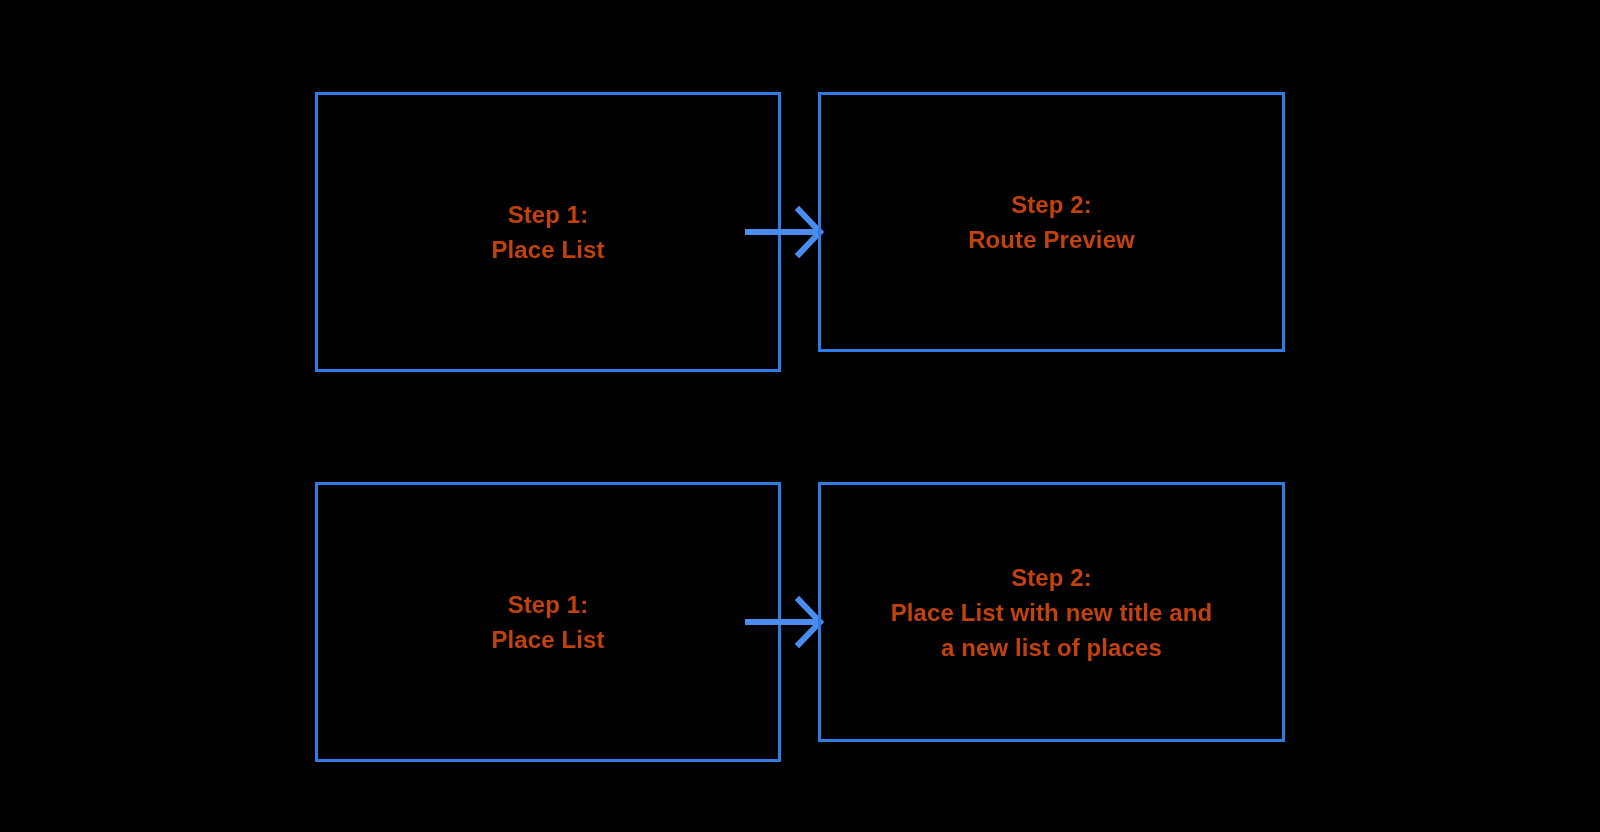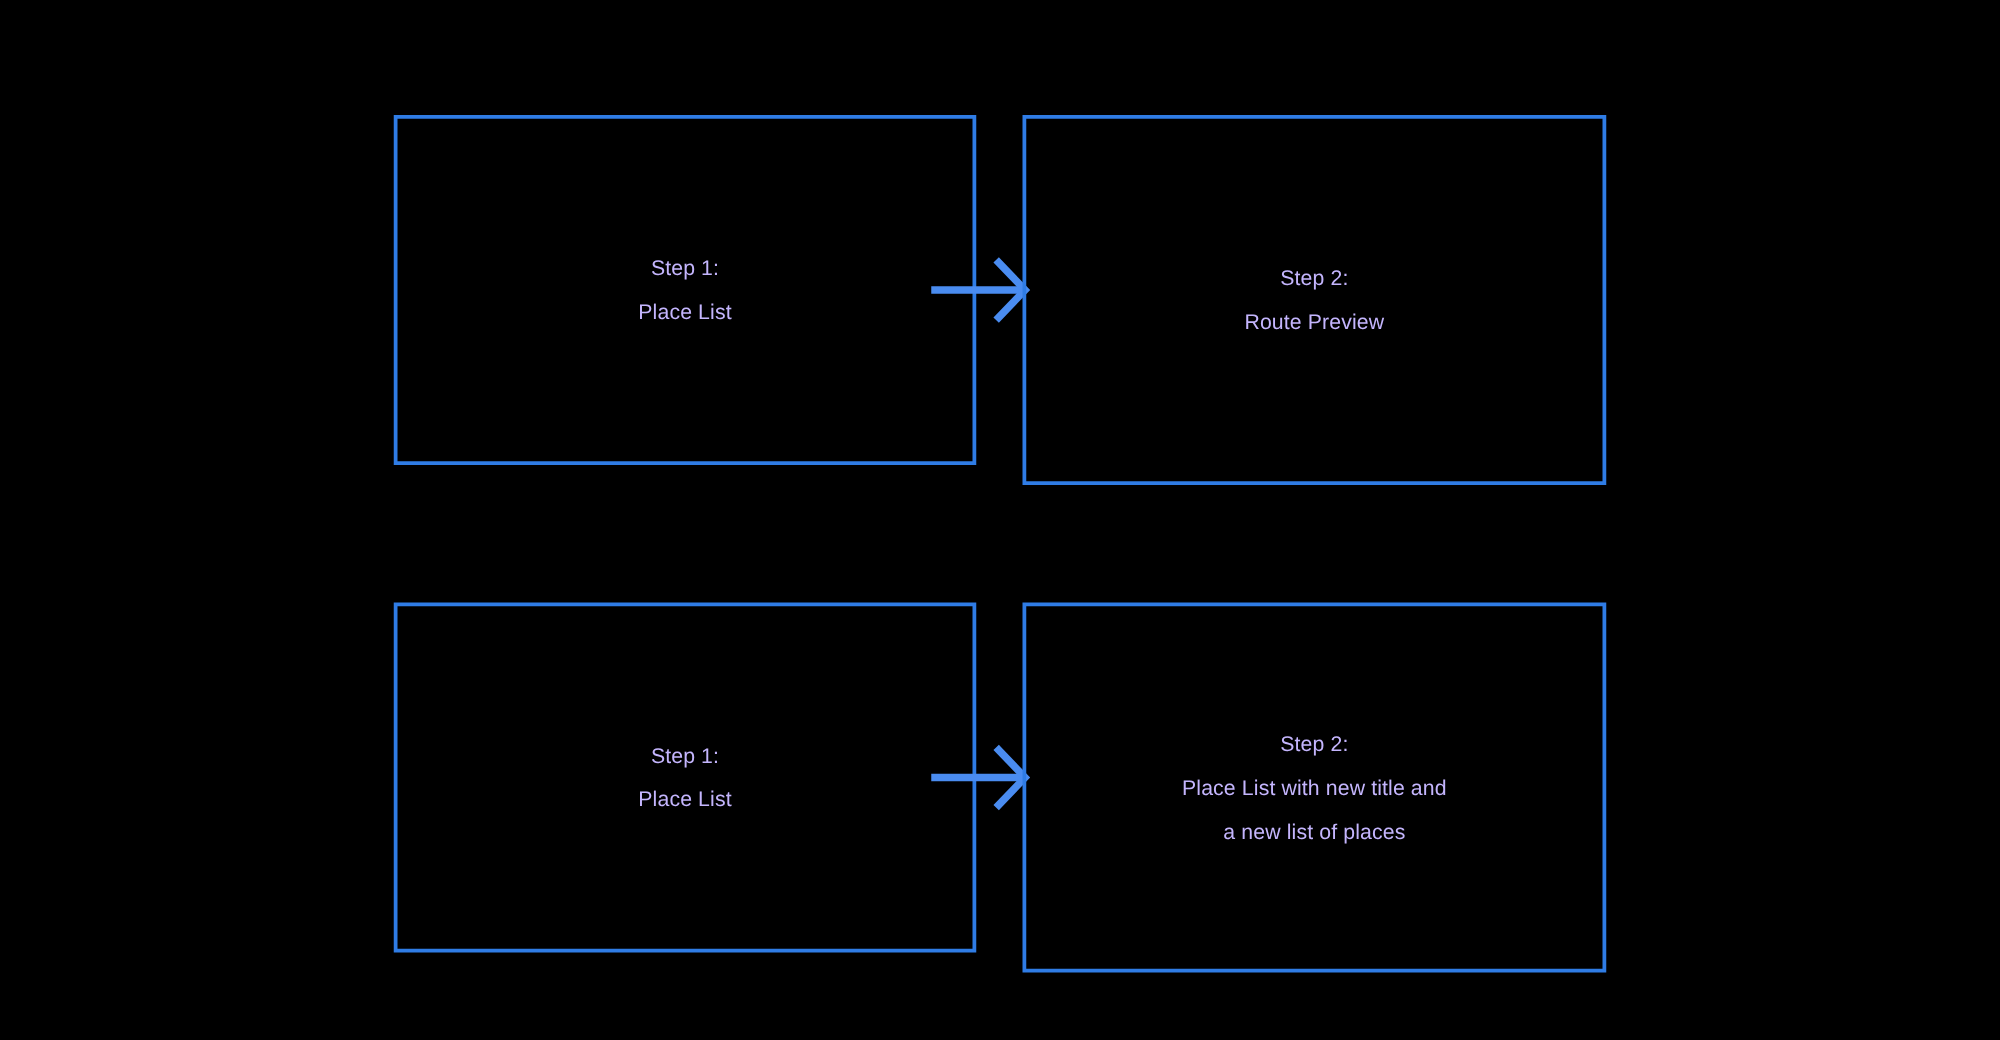--- a/index.html
+++ b/index.html
@@ -42,26 +42,26 @@
   .box-left {
     left: 315px;
     top: 0px;
     width: 466px;
     height: 280px;
   }
   .box-right {
     left: 818px;
     top: 0px;
     width: 467px;
-    height: 296px;
+    height: 260px;
   }
   .box-label {
-    color: #c4b5fd;
-    font-size: 17px;
-    font-weight: normal;
+    color: #c2410c;
+    font-size: 24px;
+    font-weight: bold;
     line-height: 35px;
     letter-spacing: 0.1px;
     white-space: pre-line;
     padding: 0 10px;
   }
 
   .connector {
     position: absolute;
     top: 110px;
     left: 745px;

